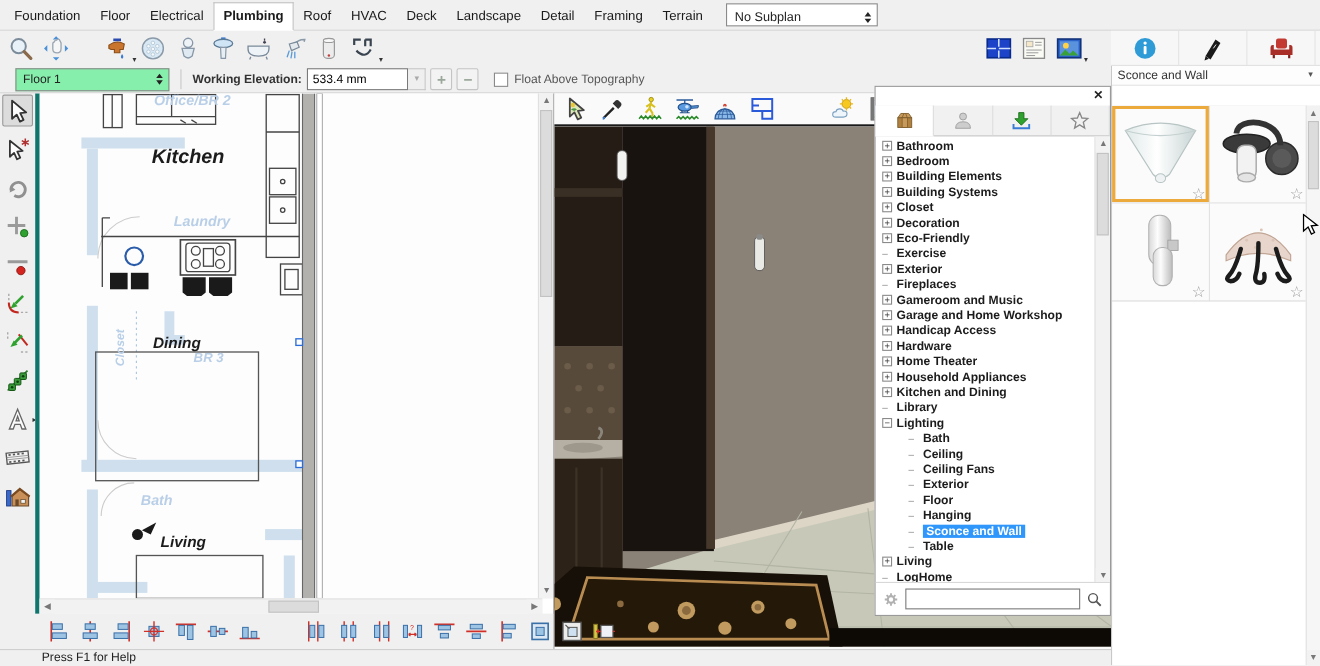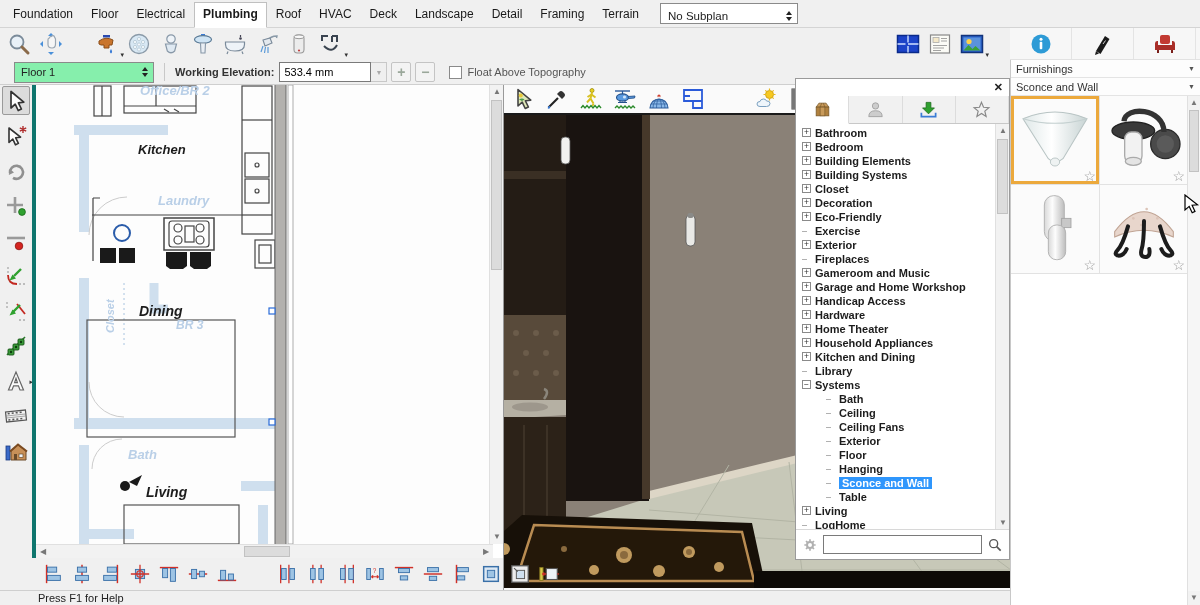--- a/index.html
+++ b/index.html
@@ -755,21 +755,21 @@
 
       <rect x="239" y="0" width="11" height="459" fill="#b3b1ae"></rect>
       <line x1="239" y1="0" x2="239" y2="459" stroke="#666"></line>
       <line x1="250" y1="0" x2="250" y2="459" stroke="#666"></line>
       <rect x="252" y="0" width="5" height="459" fill="#ffffff" stroke="#999" stroke-width=".8"></rect>
       <rect x="233" y="223" width="6" height="6" fill="#fff" stroke="#2a6cd9" stroke-width="1.2"></rect>
       <rect x="233" y="334" width="6" height="6" fill="#fff" stroke="#2a6cd9" stroke-width="1.2"></rect>
     </svg>
     <div id="planlabels">
         <span class="plabel light" style="left: 104px; top: -2px; font-size: 13px;">Office/BR 2</span>
-        <span class="plabel dark" style="left: 102px; top: 57px; font-size: 13px;">Kitchen</span>
+        <span class="plabel dark" style="left: 102px; top: 47px; font-size: 18px;">Kitchen</span>
         <span class="plabel light" style="left: 122px; top: 108px; font-size: 13px;">Laundry</span>
         <span class="plabel light vert" style="left: 68px; top: 248px; font-size: 11px;">Closet</span>
         <span class="plabel dark" style="left: 103px; top: 218px; font-size: 14px;">Dining</span>
         <span class="plabel light" style="left: 140px; top: 233px; font-size: 12px;">BR 3</span>
         <span class="plabel light" style="left: 92px; top: 362px; font-size: 13px;">Bath</span>
         <span class="plabel dark" style="left: 110px; top: 399px; font-size: 14px;">Living</span>
       </div>
     <div id="plan-vscroll" class="sbar">
       <span class="sarrow" style="top:0;left:0">▲</span>
       <div class="sthumb" style="left:1px;top:15px;width:11px;height:170px"></div>
@@ -984,21 +984,21 @@
           <div class="trow" style="padding-left: 6px;">
             <span class="exp">+</span>
             <span class="tlabel">Kitchen and Dining</span>
           </div>
           <div class="trow" style="padding-left: 6px;">
             <span class="dash">‒</span>
             <span class="tlabel">Library</span>
           </div>
           <div class="trow" style="padding-left: 6px;">
             <span class="exp">−</span>
-            <span class="tlabel">Systems</span>
+            <span class="tlabel">Lighting</span>
           </div>
           <div class="trow" style="padding-left: 30px;">
             <span class="dash">‒</span>
             <span class="tlabel">Bath</span>
           </div>
           <div class="trow" style="padding-left: 30px;">
             <span class="dash">‒</span>
             <span class="tlabel">Ceiling</span>
           </div>
           <div class="trow" style="padding-left: 30px;">
@@ -1045,24 +1045,20 @@
           <use href="#gear-icon"></use>
         </svg>
       <input id="lib-search-input" value="" style="">
       <svg>
           <use href="#search-icon"></use>
         </svg>
     </div>
   </div>
 
   <div id="rightpanel">
-    <div class="rp-row">
-      <span class="lbl">Furnishings</span>
-      <span class="rp-caret">▼</span>
-    </div>
     <div class="rp-row">
       <span class="lbl">Sconce and Wall</span>
       <span class="rp-caret">▼</span>
     </div>
     <div id="rp-grid">
         <div class="cell selected"><svg>
             <use href="#thumb-cone-sconce"></use>
           </svg><span class="fav">☆</span></div>
         <div class="cell"><svg>
             <use href="#thumb-barn-sconce"></use>

